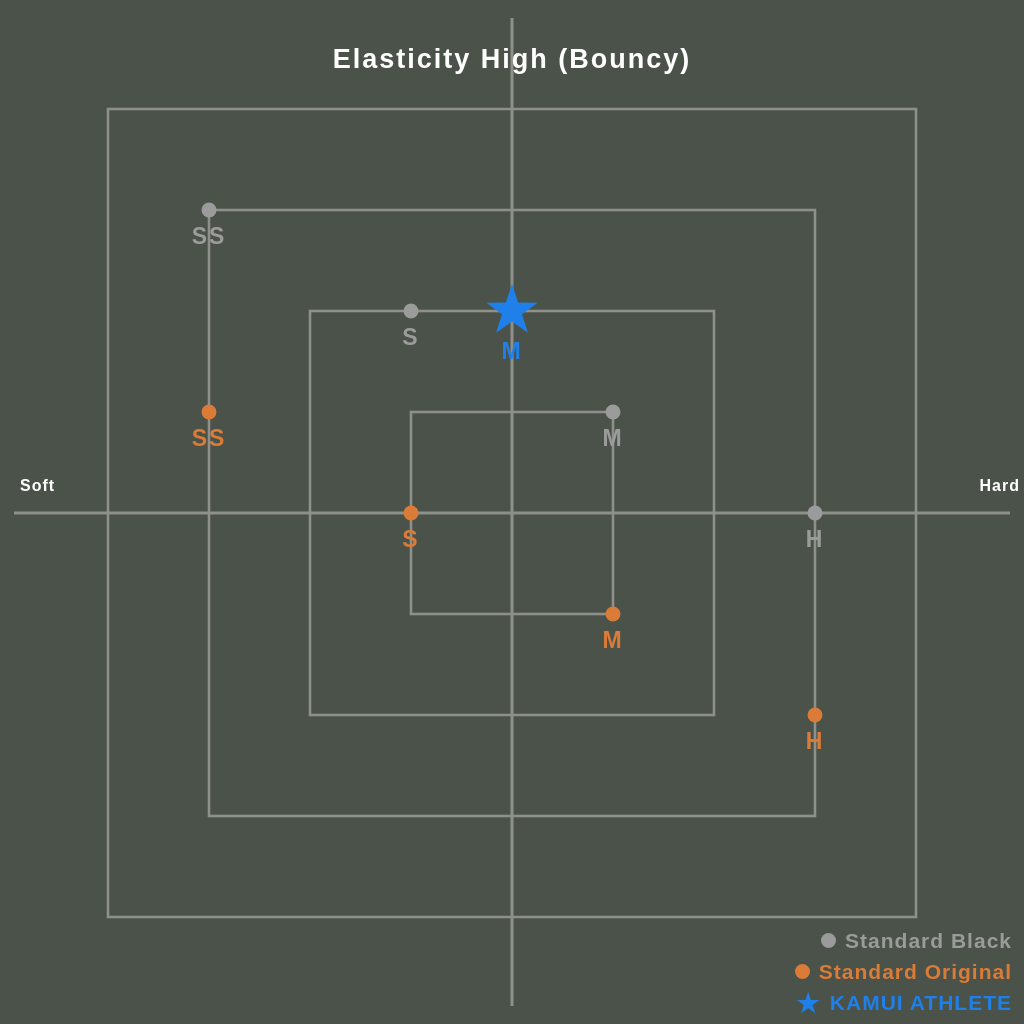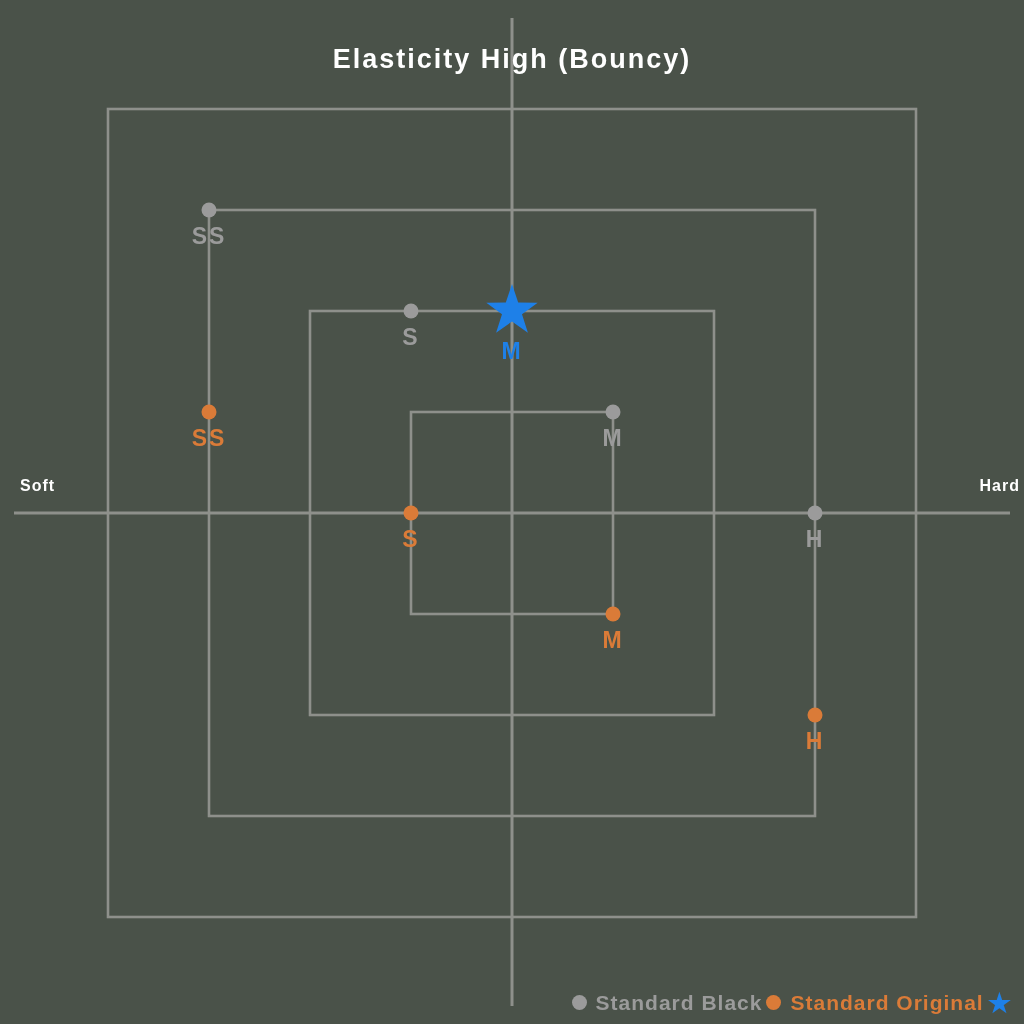--- a/index.html
+++ b/index.html
@@ -18,21 +18,21 @@
   .axis-title-top { top: 44px; text-align: center; }
   .axis-title-bottom { top: 951px; }
   .axis-side {
     position: absolute; top: 477px;
     color: #ffffff; font-weight: bold; font-size: 16px; letter-spacing: 1px;
   }
   .axis-left { left: 20px; }
   .axis-right { right: 4px; }
   .legend {
     position: absolute; right: 12px; bottom: 8px;
-    display: flex; align-items: flex-end; gap: 4px;
+    display: flex; flex-direction: column; align-items: flex-end; gap: 4px;
   }
   .legend-row {
     display: flex; align-items: center; gap: 9px; height: 27px;
     font-weight: bold; font-size: 21px; letter-spacing: 1px;
   }
   .legend-marker.dot { width: 15px; height: 15px; border-radius: 50%; display: inline-block; }
   .legend-marker.star { font-size: 26px; line-height: 22px; }
 </style>
 </head>
 <body style="background: rgb(74, 82, 73);">
@@ -76,15 +76,16 @@
       <div class="legend-row">
         <span class="legend-marker dot" style="background: rgb(155, 155, 155);"></span>
         <span class="legend-label" style="color: rgb(155, 155, 155);">Standard Black</span>
       </div>
       <div class="legend-row">
         <span class="legend-marker dot" style="background: rgb(218, 123, 56);"></span>
         <span class="legend-label" style="color: rgb(218, 123, 56);">Standard Original</span>
       </div>
       <div class="legend-row">
         <span class="legend-marker star" style="color: rgb(30, 128, 232);">★</span>
+        <span class="legend-label" style="color: rgb(30, 128, 232);">KAMUI ATHLETE</span>
       </div>
     </div>
 </div>
 
 </body></html>

